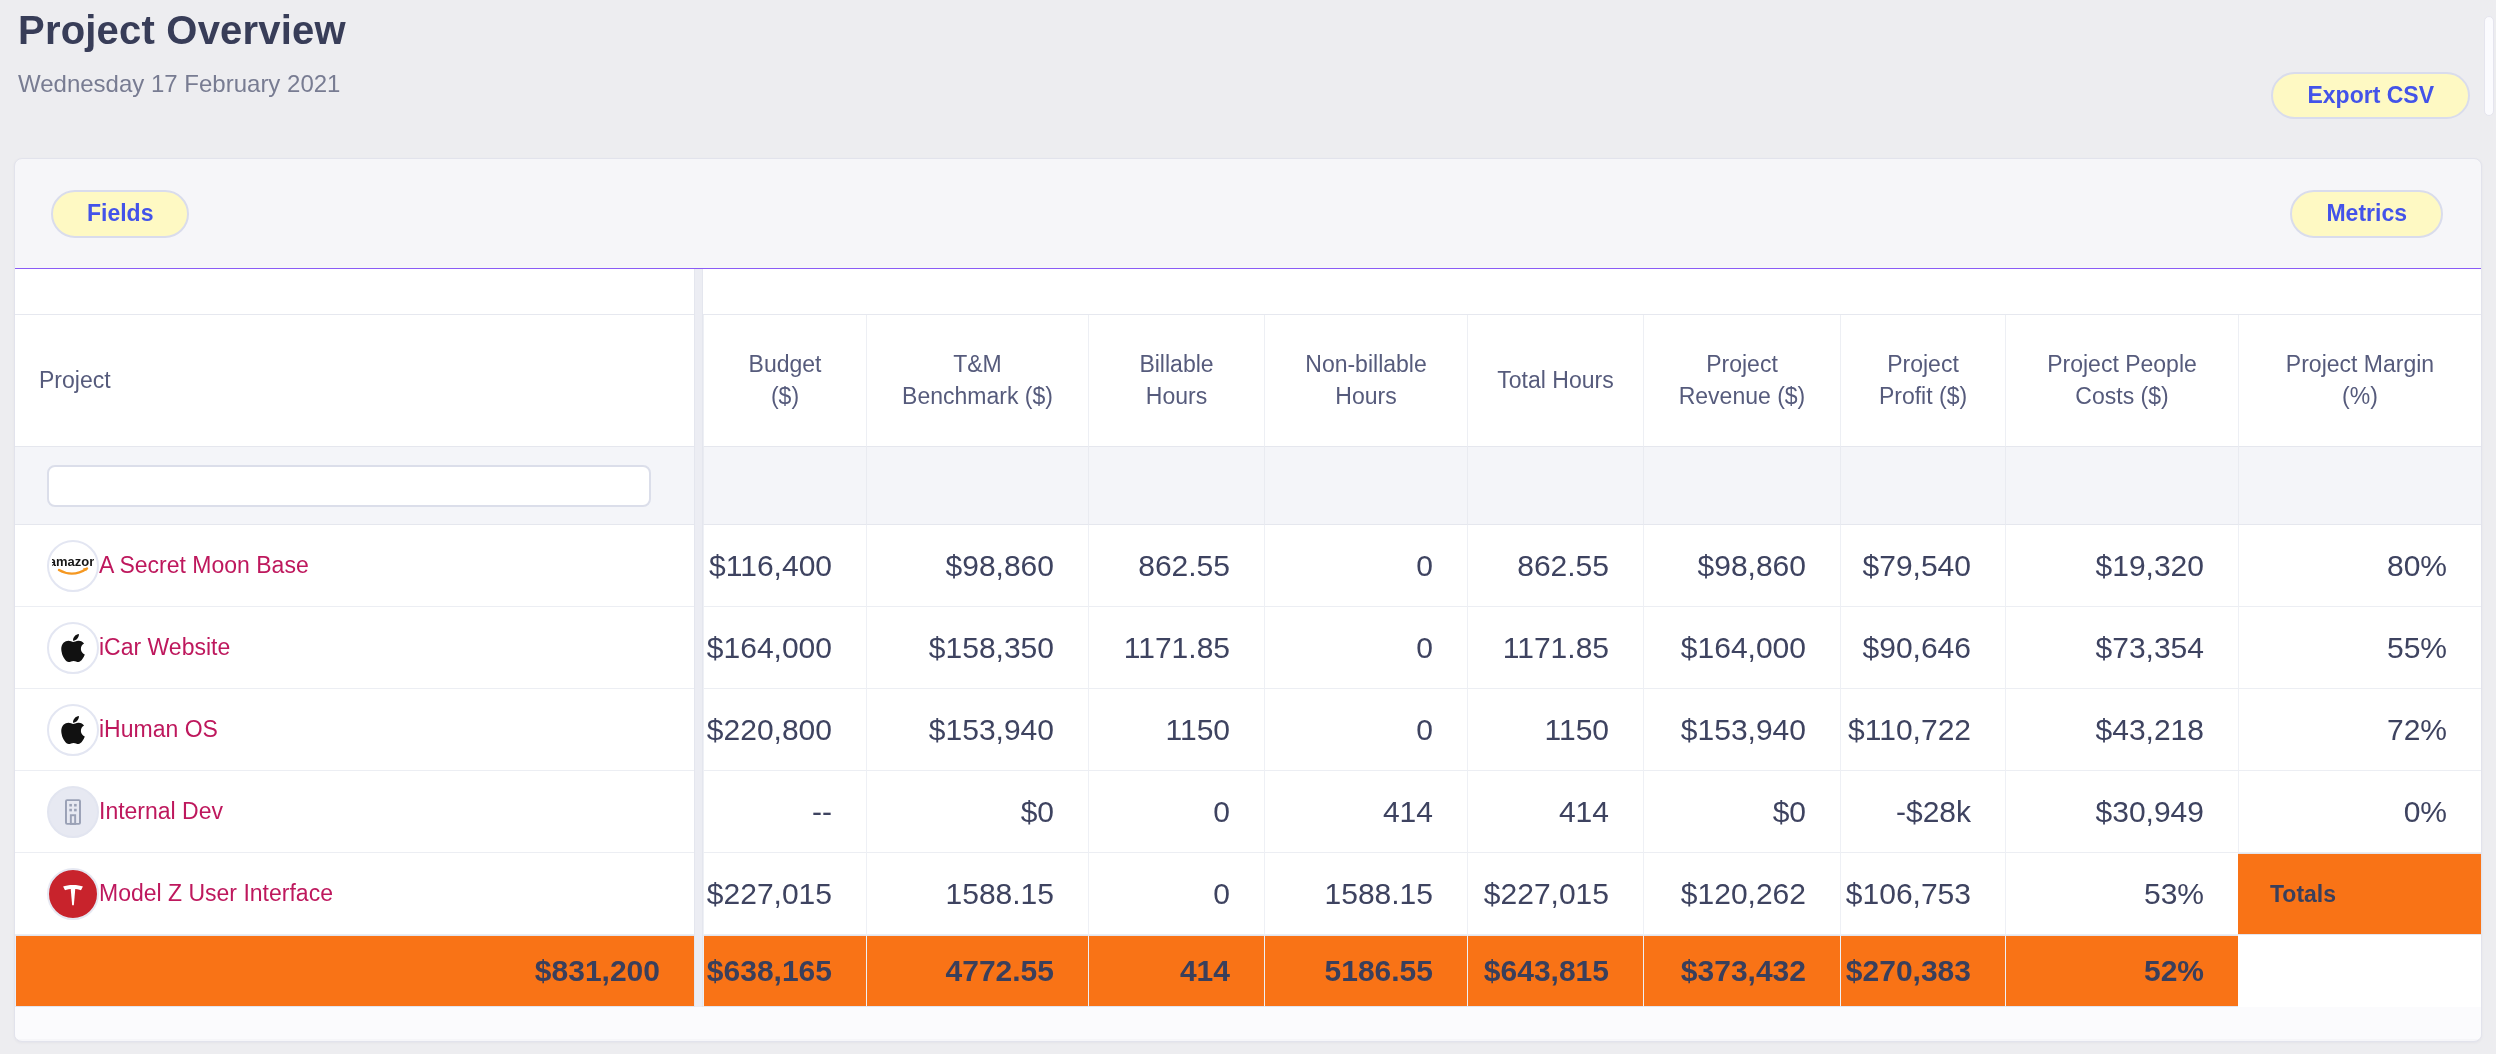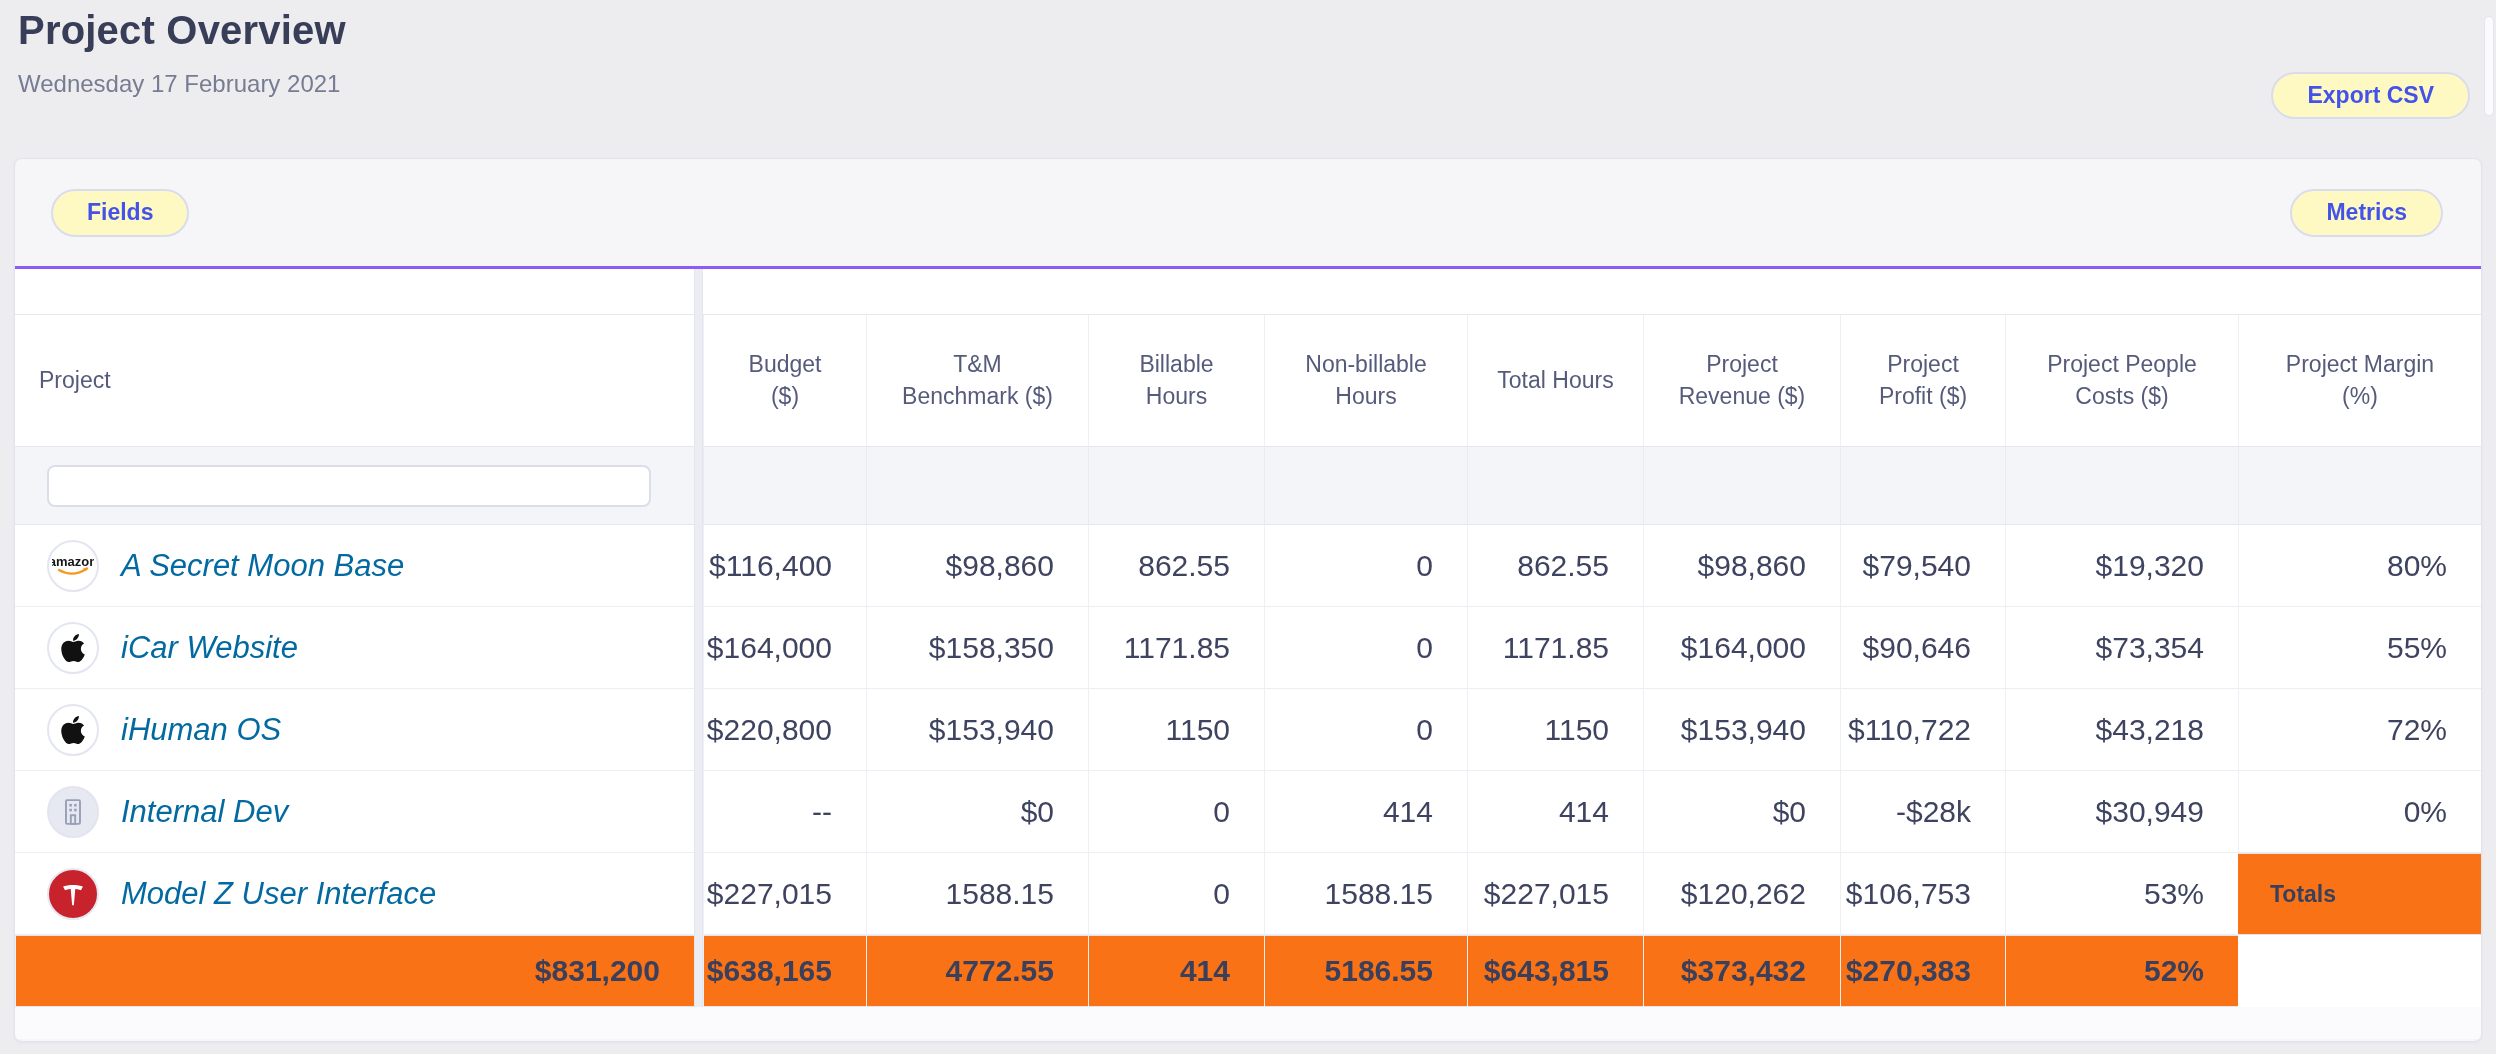--- a/index.html
+++ b/index.html
@@ -46,21 +46,21 @@
     background: #f6f6f9;
     border: 1px solid #e2e3ec;
     border-radius: 8px;
     overflow: hidden;
     box-shadow: 0 1px 3px rgba(60,60,90,0.05);
   }
   .toolbar {
     height: 110px;
     display: flex; align-items: center; justify-content: space-between;
     padding: 0 38px 0 36px;
-    border-bottom: 3px solid #8b5cf6;
+    border-bottom: 1px solid #8b5cf6;
   }
 
   
   .grid {
     display: grid;
     grid-template-columns: 679px 9px 163px 222px 176px 203px 176px 197px 165px 233px 1fr;
     grid-template-rows: 46px 132px 78px repeat(5, 82px) 72px;
     background: #ffffff;
     width: 100%;
   }
@@ -102,24 +102,24 @@
     width: 604px; height: 42px;
     border: 2px solid #dbdeea; border-radius: 8px;
     background: #ffffff;
     font-size: 22px; color: #3e4360;
     padding: 0 14px; outline: none;
     font-family: "Liberation Sans", sans-serif;
   }
 
   .pcell {
     display: flex; align-items: center;
-    padding-left: 32px; gap: 22px;
+    padding-left: 32px; 
   }
   .project-link {
-    color: #0369a1; font-size: 31px; text-decoration: none; cursor: pointer; font-style: italic;
+    color: #be185d; font-size: 23px; text-decoration: none; cursor: pointer;
   }
   .avatar {
     width: 52px; height: 52px; border-radius: 50%;
     display: flex; align-items: center; justify-content: center;
     border: 2px solid #e3e6f2; background: #fff; flex: 0 0 auto;
     overflow: hidden;
   }
   .avatar.building-bg { background: #e7e9f2; border-color: #e2e5f0; }
   .avatar.tesla-bg { background: #c8232c; border-color: #e6e8f2; }
 

